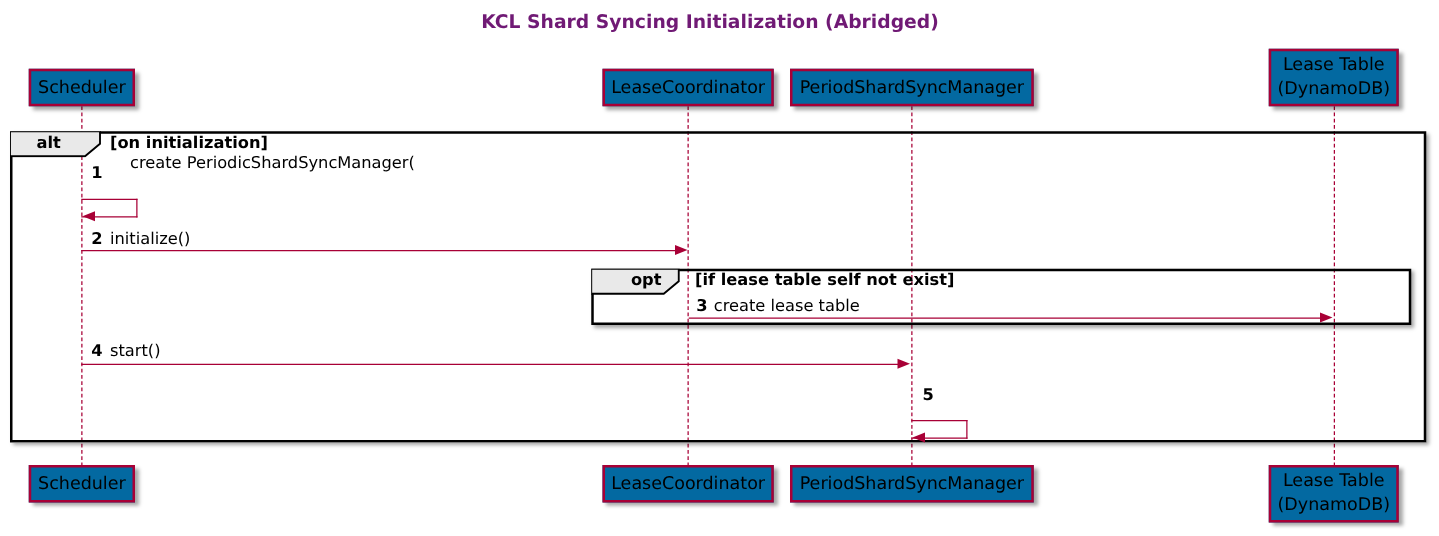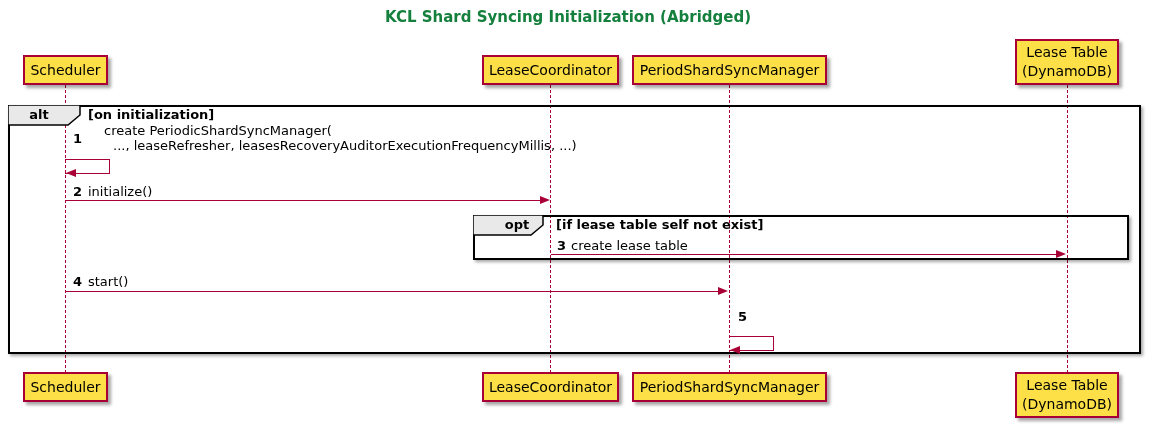--- a/index.html
+++ b/index.html
@@ -3,24 +3,24 @@
 <meta charset="utf-8">
 <style>
   html,body { margin:0; padding:0; background:#ffffff; }
   #canvas {
     position:relative; width:1151px; height:429px; background:#ffffff;
     font-family:"DejaVu Sans","Liberation Sans",sans-serif; color:#000;
     overflow:hidden;
   }
   .title {
     position:absolute; top:8px; left:0; width:1136px; text-align:center;
-    font-size:15px; font-weight:bold; color:#15803d;
+    font-size:15px; font-weight:bold; color:#701a75;
   }
   .participant {
-    position:absolute; background:#fde047; border:2px solid #A80036;
+    position:absolute; background:#0369a1; border:2px solid #A80036;
     box-shadow:3px 3px 3px rgba(0,0,0,0.35);
     display:flex; flex-direction:column; align-items:center; justify-content:center;
     font-size:14px; line-height:1.35; text-align:center; box-sizing:border-box;
     z-index:4;
   }
   .lifeline {
     position:absolute; width:0; border-left:1px dashed #A80036; z-index:1;
   }
   .frame {
     position:absolute; border:2px solid #000; box-sizing:border-box;
@@ -82,21 +82,20 @@
   <div class="frame" style="left:8px; top:105px; width:1133px; height:249px;"></div>
   <svg class="frame-label-svg" style="left:8px; top:105px;" width="74" height="21">
     <path d="M0,0 H72 V10 L60,20 H0 Z" fill="#E9E9E9" stroke="#000000" stroke-width="1.5"></path>
   </svg>
   <div class="frame-keyword" style="left:8px; top:107px; width:62px;">alt</div>
   <div class="frame-condition" style="left:88px; top:107px;">[on initialization]</div>
 
   <div class="msg-num" style="left:73px; top:131px;">1</div>
   <div class="msg-text" style="left:88px; top:123px;margin-left:16px;">
     <div class="line">create PeriodicShardSyncManager(</div>
-    <div class="line line2">..., leaseRefresher, leasesRecoveryAuditorExecutionFrequencyMillis, ...)</div>
   </div>
   <div class="self-loop" style="left:65px; top:159px; width:45px; height:15px;"></div>
   <div class="arrow-head-left" style="left:66px; top:169px;"></div>
 
   <div class="msg-num" style="left:73px; top:184px;">2</div>
   <div class="msg-text" style="left:88px; top:184px;">initialize()</div>
   <div class="arrow-line" style="left:65px; top:200px; width:476px;"></div>
   <div class="arrow-head-right" style="left:540px; top:196px;"></div>
 
   <div class="frame" style="left:473px; top:215px; width:656px; height:45px;"></div>

